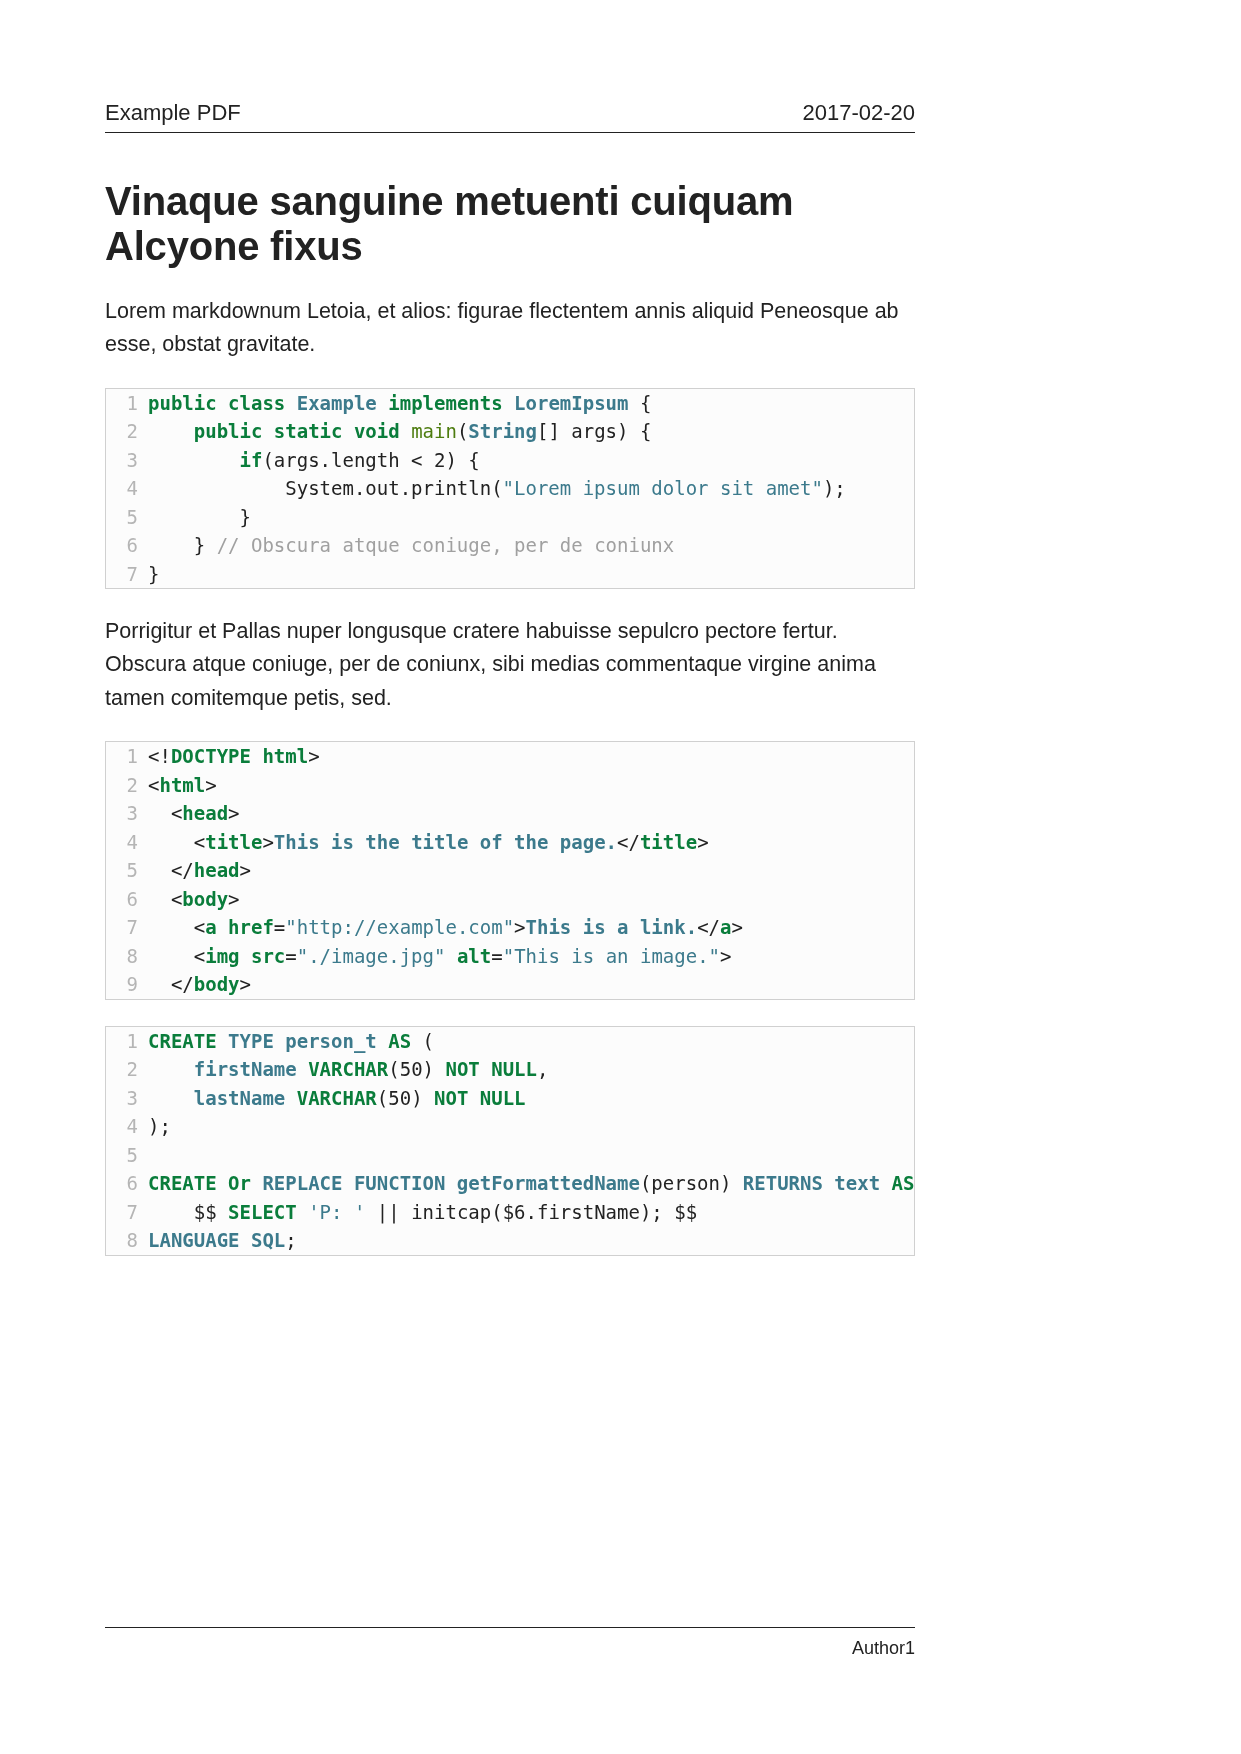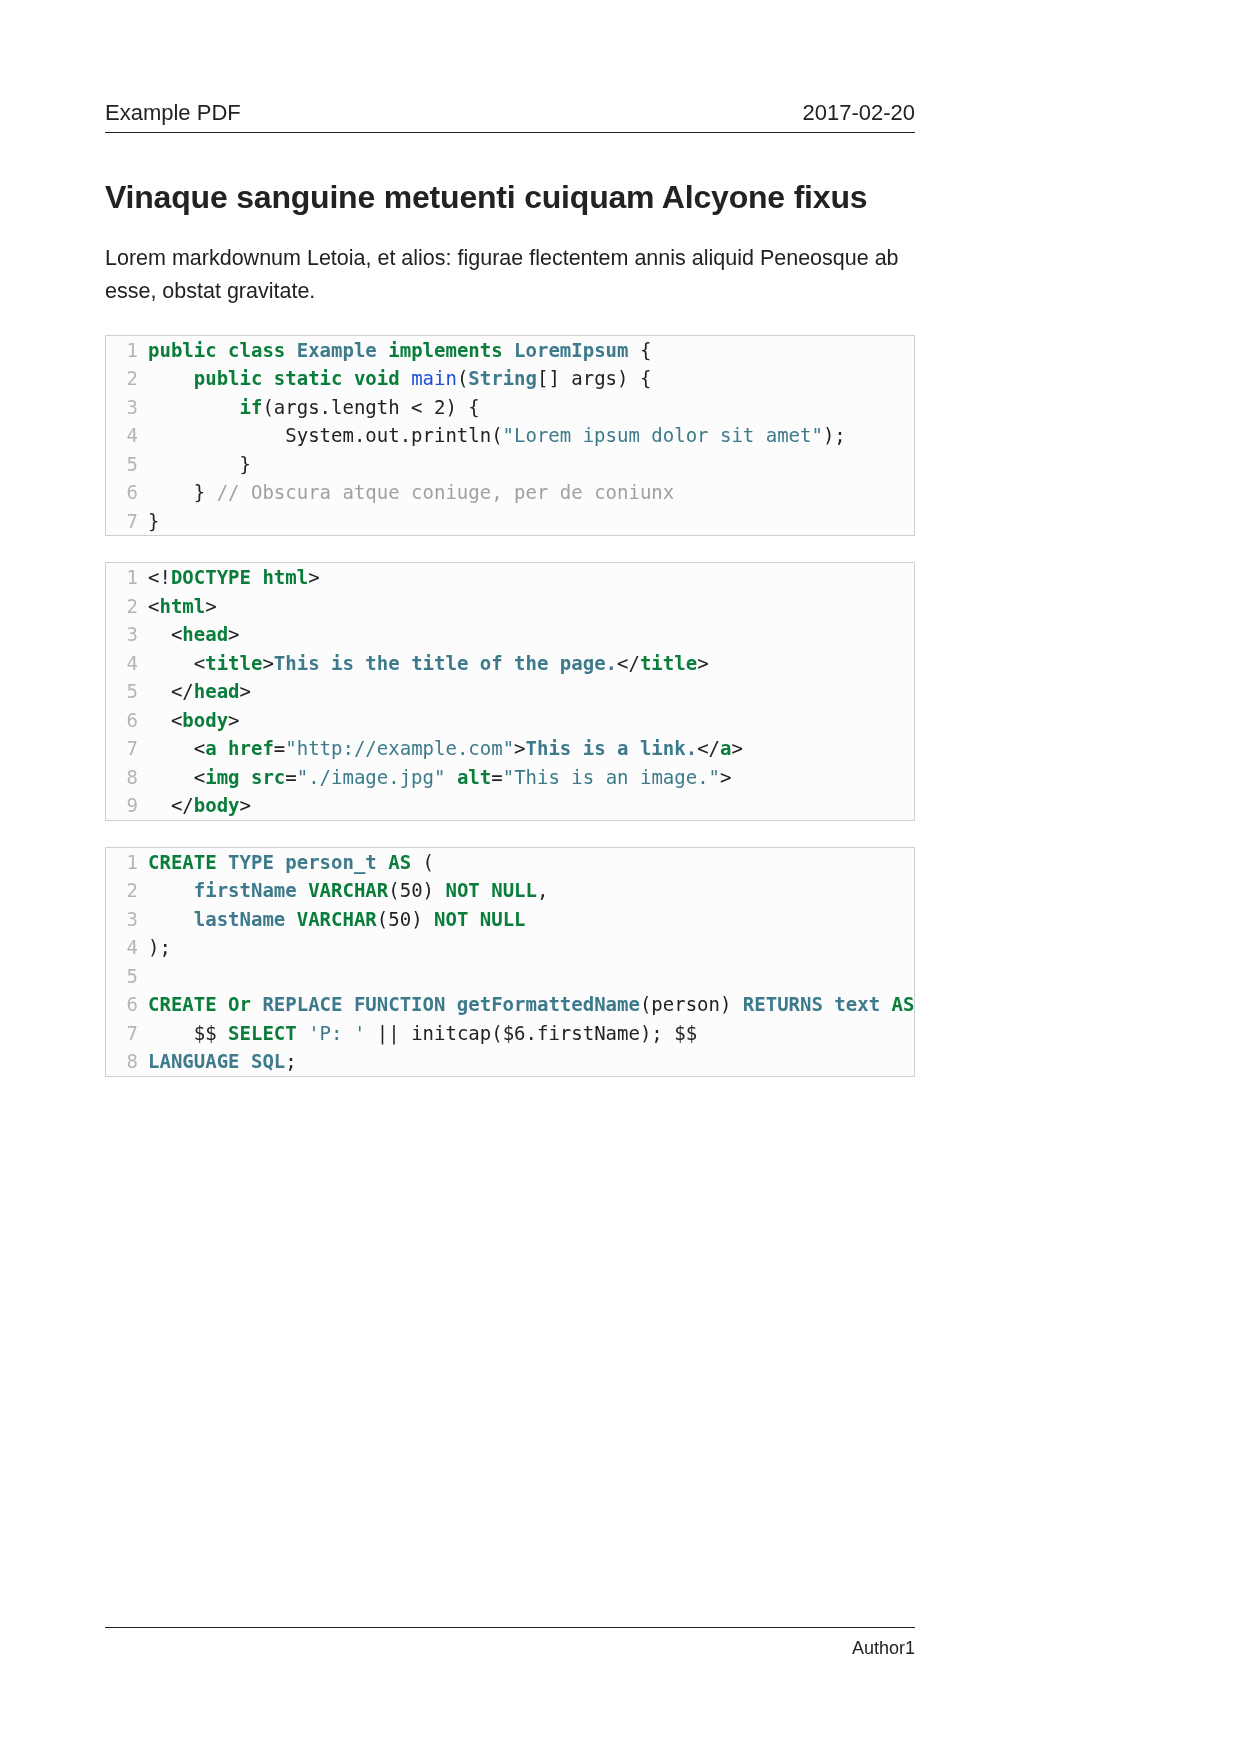--- a/index.html
+++ b/index.html
@@ -25,21 +25,21 @@
     font-size: 22px;
     font-weight: 400;
     margin-bottom: 6px;
   }
   .header-rule {
     border: none;
     border-top: 1px solid #222;
     margin: 0;
   }
   h1.main-title {
-    font-size: 32px;
+    font-size: 40px;
     font-weight: 700;
     margin: 46px 0 0 0;
     letter-spacing: -0.2px;
   }
   h2.sub-title {
     font-size: 23px;
     font-weight: 700;
     margin: 42px 0 0 0;
   }
   p.body-para {
@@ -68,21 +68,21 @@
     user-select: none;
     font-weight: 300;
   }
   .code-line .src {
     white-space: pre;
     flex: 1;
     padding-right: 8px;
   }
   .tok-kw   { color: #0a7d3b; font-weight: 700; }
   .tok-type { color: #3c7a8c; font-weight: bold; }
-  .tok-fn   { color: #1d4ed8; }
+  .tok-fn   { color: #4d7c0f; }
   .tok-str  { color: #3c7a8c; }
   .tok-cmt  { color: #a0a0a0; }
   .footer {
     position: absolute;
     left: 105px;
     right: 105px;
     bottom: 95px;
   }
   .footer-rule {
     border: none;
@@ -135,20 +135,21 @@
       <div class="code-line">
         <span class="ln">6</span>
         <span class="src"><span>    } </span><span class="tok-cmt">// Obscura atque coniuge, per de coniunx</span></span>
       </div>
       <div class="code-line">
         <span class="ln">7</span>
         <span class="src"><span>}</span></span>
       </div>
     </div>
 
+  <p class="body-para">Porrigitur et Pallas nuper longusque cratere habuisse sepulcro pectore fertur. Obscura atque coniuge, per de coniunx, sibi medias commentaque virgine anima tamen comitemque petis, sed.</p>
 
   <div class="code-block">
       <div class="code-line">
         <span class="ln">1</span>
         <span class="src"><span>&lt;!</span><span class="tok-kw">DOCTYPE html</span><span>&gt;</span></span>
       </div>
       <div class="code-line">
         <span class="ln">2</span>
         <span class="src"><span>&lt;</span><span class="tok-kw">html</span><span>&gt;</span></span>
       </div>

